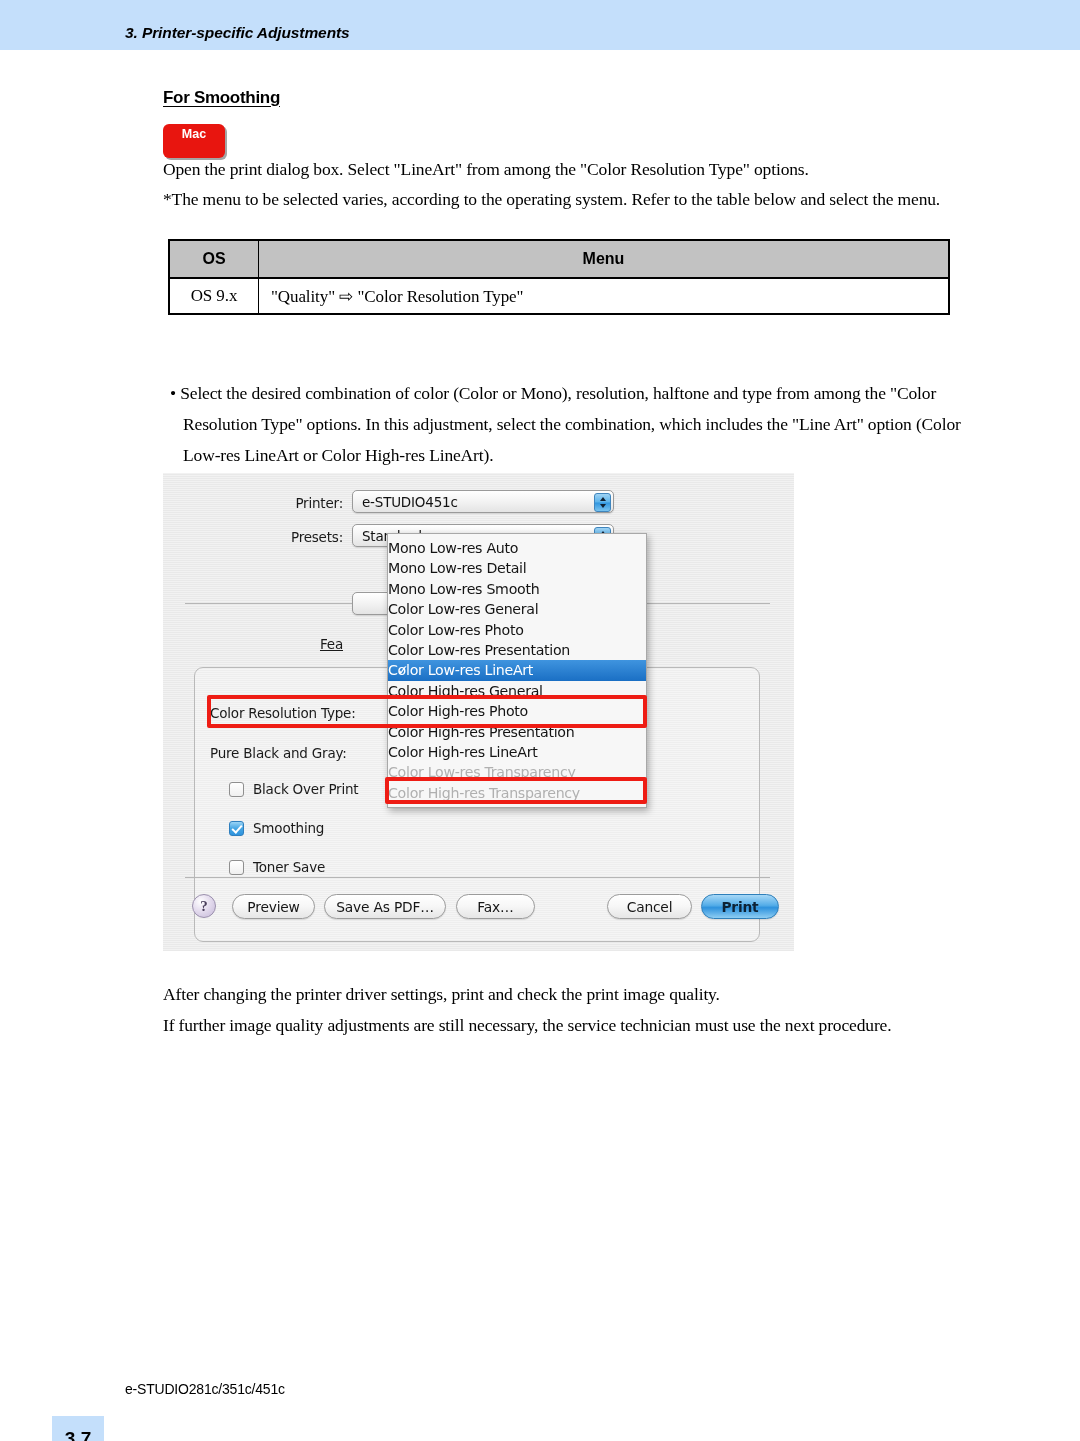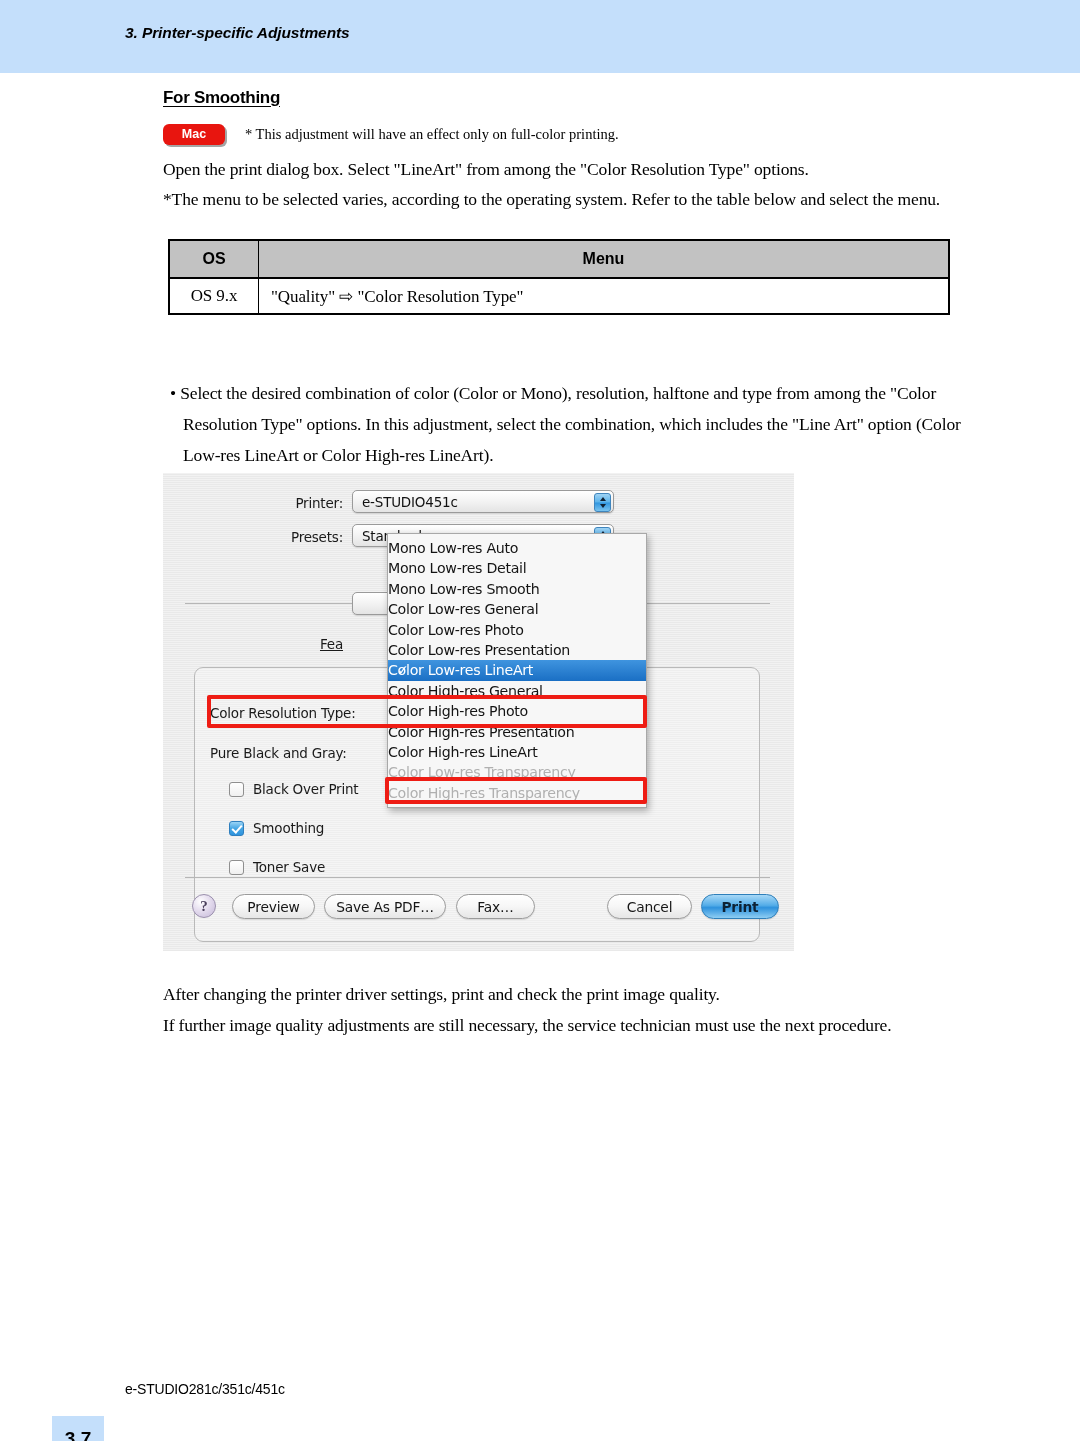--- a/index.html
+++ b/index.html
@@ -15,21 +15,21 @@
     font-family: "Liberation Serif", serif;
     color: #000000;
     overflow: hidden;
   }
 
   
   .page-header {
     position: absolute;
     left: 0; top: 0;
     width: 1080px;
-    height: 73px;
+    height: 50px;
     background: #c4dffb;
   }
   .page-header-title {
     position: absolute;
     left: 125px;
     top: 24px;
     font-family: "Liberation Sans", sans-serif;
     font-weight: bold;
     font-style: italic;
     font-size: 15.5px;
@@ -60,21 +60,21 @@
   .note-row {
     position: absolute;
     left: 163px;
     top: 62px;
     display: flex;
     align-items: center;
   }
   .mac-badge {
     display: inline-block;
     width: 62px;
-    height: 21px;
+    height: 34px;
     line-height: 21px;
     text-align: center;
     background: #e8150f;
     color: #ffffff;
     font-family: "Liberation Sans", sans-serif;
     font-weight: bold;
     font-size: 12.5px;
     border-radius: 6px;
     box-shadow: 2px 2px 0 rgba(90,90,90,0.55);
   }
@@ -373,21 +373,20 @@
 <div class="page-header">
   <div class="page-header-title">3. Printer-specific Adjustments</div>
 </div>
 
 <div class="content">
 
   <div class="section-title">For Smoothing</div>
 
   <div class="note-row">
     <span class="mac-badge">Mac</span>
-    <span class="note-text">* This adjustment will have an effect only on full-color printing.</span>
   </div>
 
   <div class="para p-open">Open the print dialog box.  Select "LineArt" from among the "Color Resolution Type" options.</div>
   <div class="para p-star">*The menu to be selected varies, according to the operating system. Refer to the table below and select the menu.</div>
 
   <table class="os-table">
     <thead>
       <tr>
         <th class="col-os">OS</th>
         <th>Menu</th>

